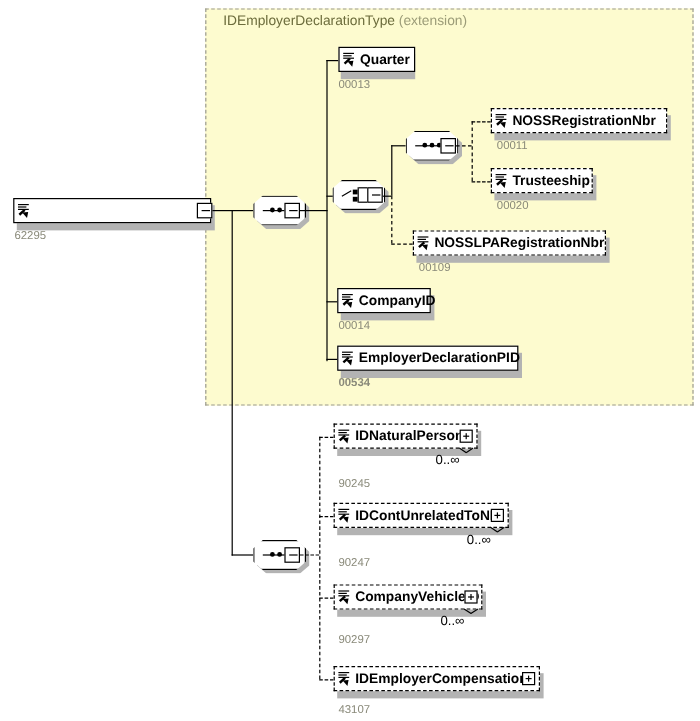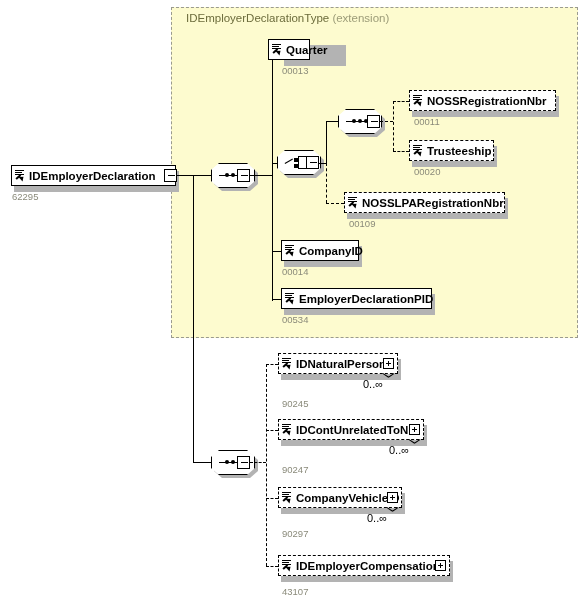--- a/index.html
+++ b/index.html
@@ -138,21 +138,20 @@
 
   <div class="shadow" style="left:14px;top:171px;width:165px;height:21px;"></div>
   <div class="nodebox" style="left:11px;top:165px;width:165px;">
     <span class="elicon">
       <i class="l1"></i>
         <i class="l2"></i>
         <i class="l3"></i>
       <span class="arwstem"></span>
         <span class="arwhead"></span>
     </span>
-    <span class="lbl">IDEmployerDeclaration</span>
   </div>
   <div class="minibox" style="left:164px;top:169px;"></div>
   <div class="idcap" style="left:12px;top:191px;">62295</div>
 
   <div class="ln h" style="left:177px;top:175px;width:34px;"></div>
 
   <div class="comp" style="left:211px;top:163px;">
     <div class="octshadow"></div>
     <div class="oct"></div>
     <div class="seqg">
@@ -170,21 +169,21 @@
 
   <div class="ln h" style="left:272px;top:50px;width:10px;"></div>
 
   <div class="ln h" style="left:272px;top:163px;width:6px;"></div>
 
   <div class="ln h" style="left:272px;top:251px;width:10px;"></div>
 
   <div class="ln h" style="left:272px;top:299px;width:10px;"></div>
 
   <div class="shadow" style="left:284px;top:45px;width:62px;height:21px;"></div>
-  <div class="nodebox" style="left:268px;top:39px;width:42px;">
+  <div class="nodebox" style="left:282px;top:39px;width:64px;">
     <span class="elicon">
       <i class="l1"></i>
         <i class="l2"></i>
         <i class="l3"></i>
       <span class="arwstem"></span>
         <span class="arwhead"></span>
     </span>
     <span class="lbl">Quarter</span>
   </div>
   <div class="idcap" style="left:282px;top:65px;">00013</div>
@@ -282,21 +281,21 @@
   <div class="nodebox" style="left:281px;top:288px;width:151px;">
     <span class="elicon">
       <i class="l1"></i>
         <i class="l2"></i>
         <i class="l3"></i>
       <span class="arwstem"></span>
         <span class="arwhead"></span>
     </span>
     <span class="lbl">EmployerDeclarationPID</span>
   </div>
-  <div class="idcap" style="left:282px;top:314px;">00534</div>
+  <div class="idcap" style="left:282px;top:314px;font-weight:bold;">00534</div>
 
   <div class="ln v" style="left:193px;top:175px;height:288px;"></div>
   <div class="ln h" style="left:193px;top:462px;width:18px;"></div>
 
   <div class="comp" style="left:211px;top:450px;">
     <div class="octshadow"></div>
     <div class="oct"></div>
     <div class="seqg">
       <div class="bar"></div>
         <div class="d d1"></div>

